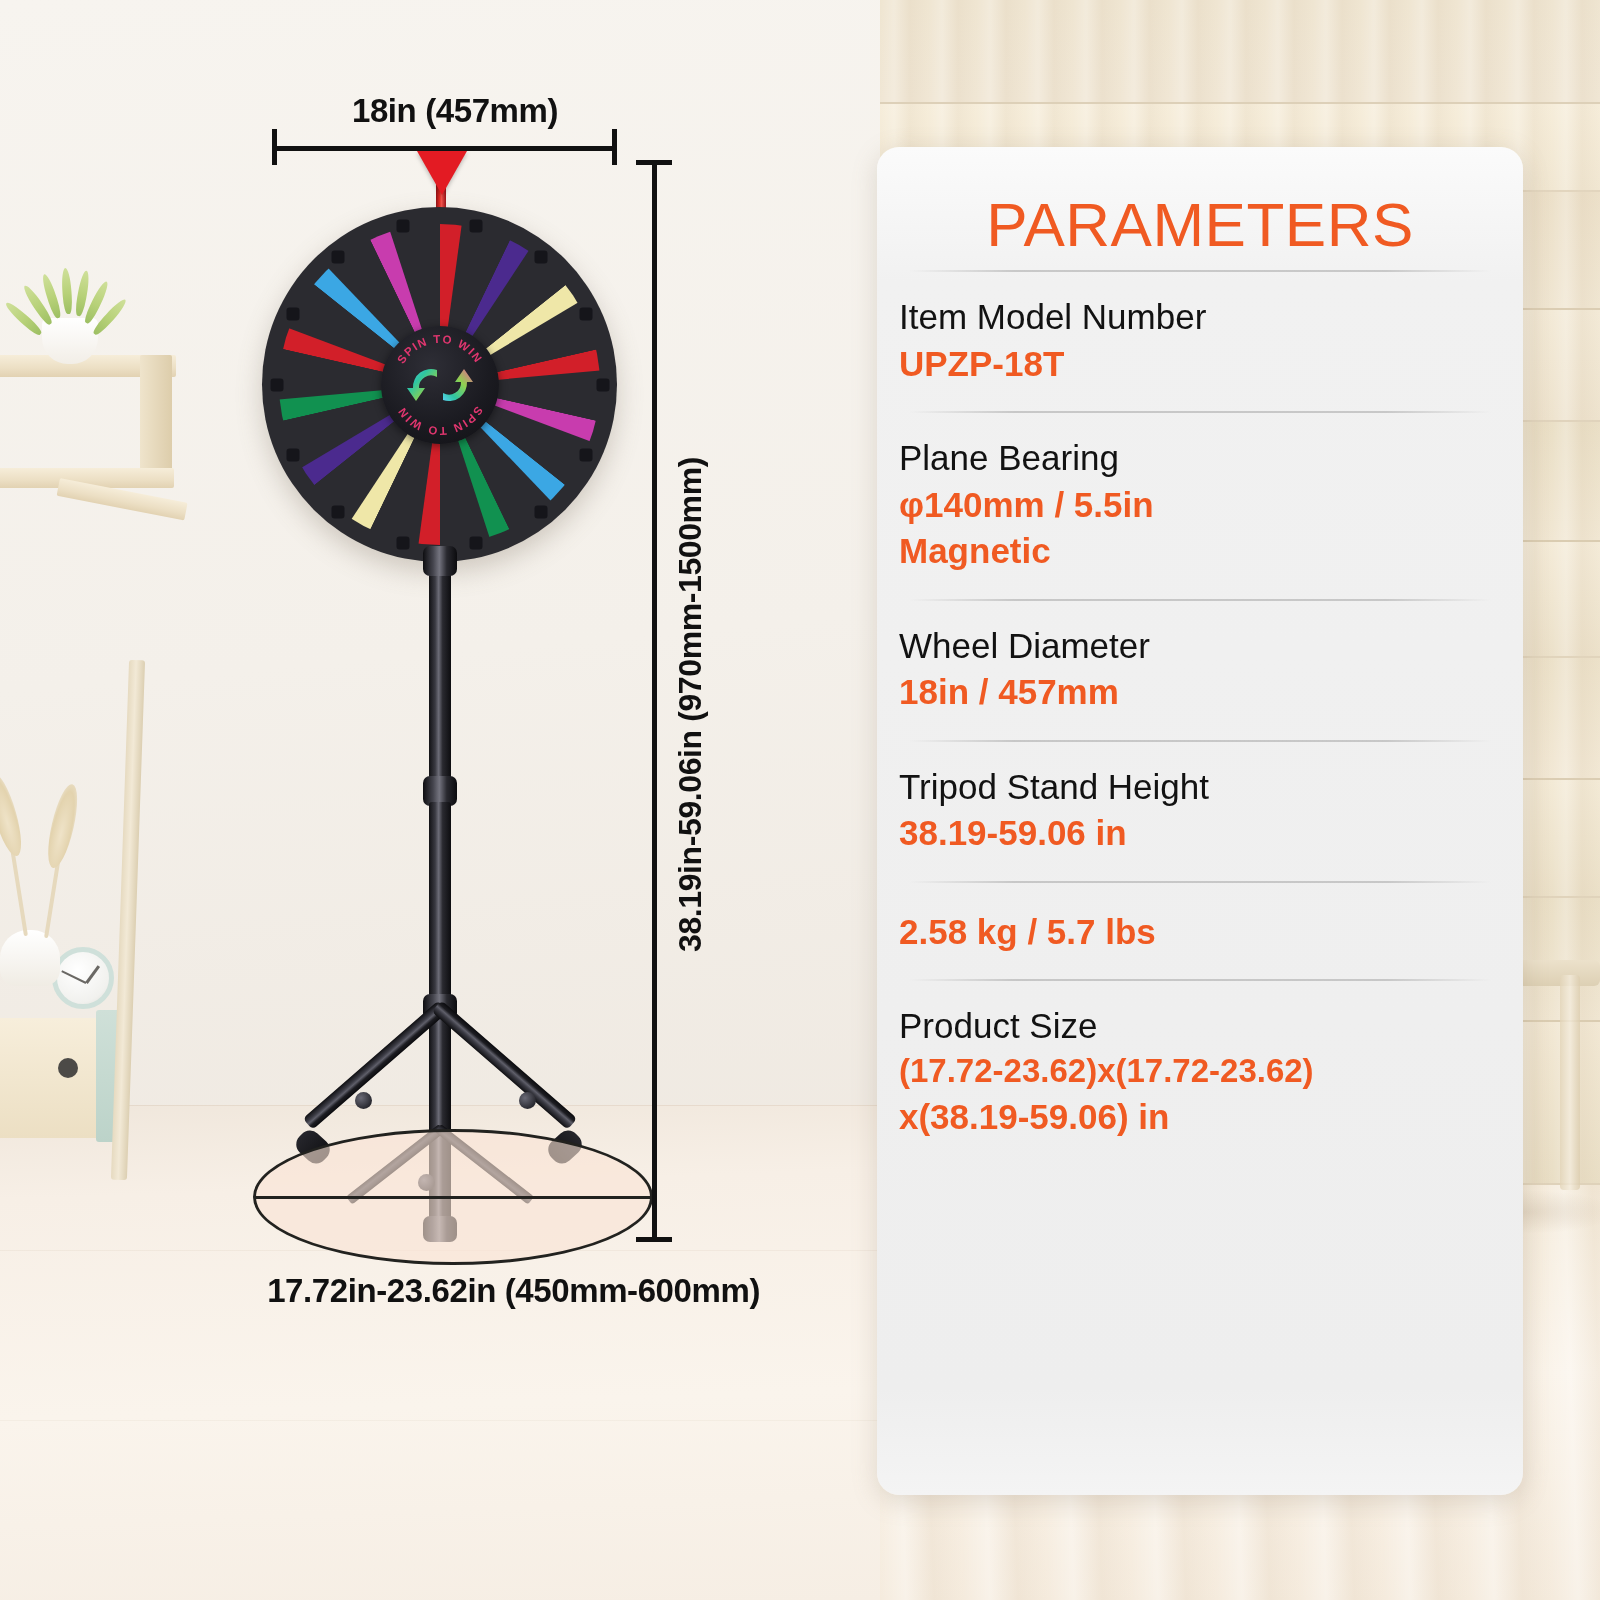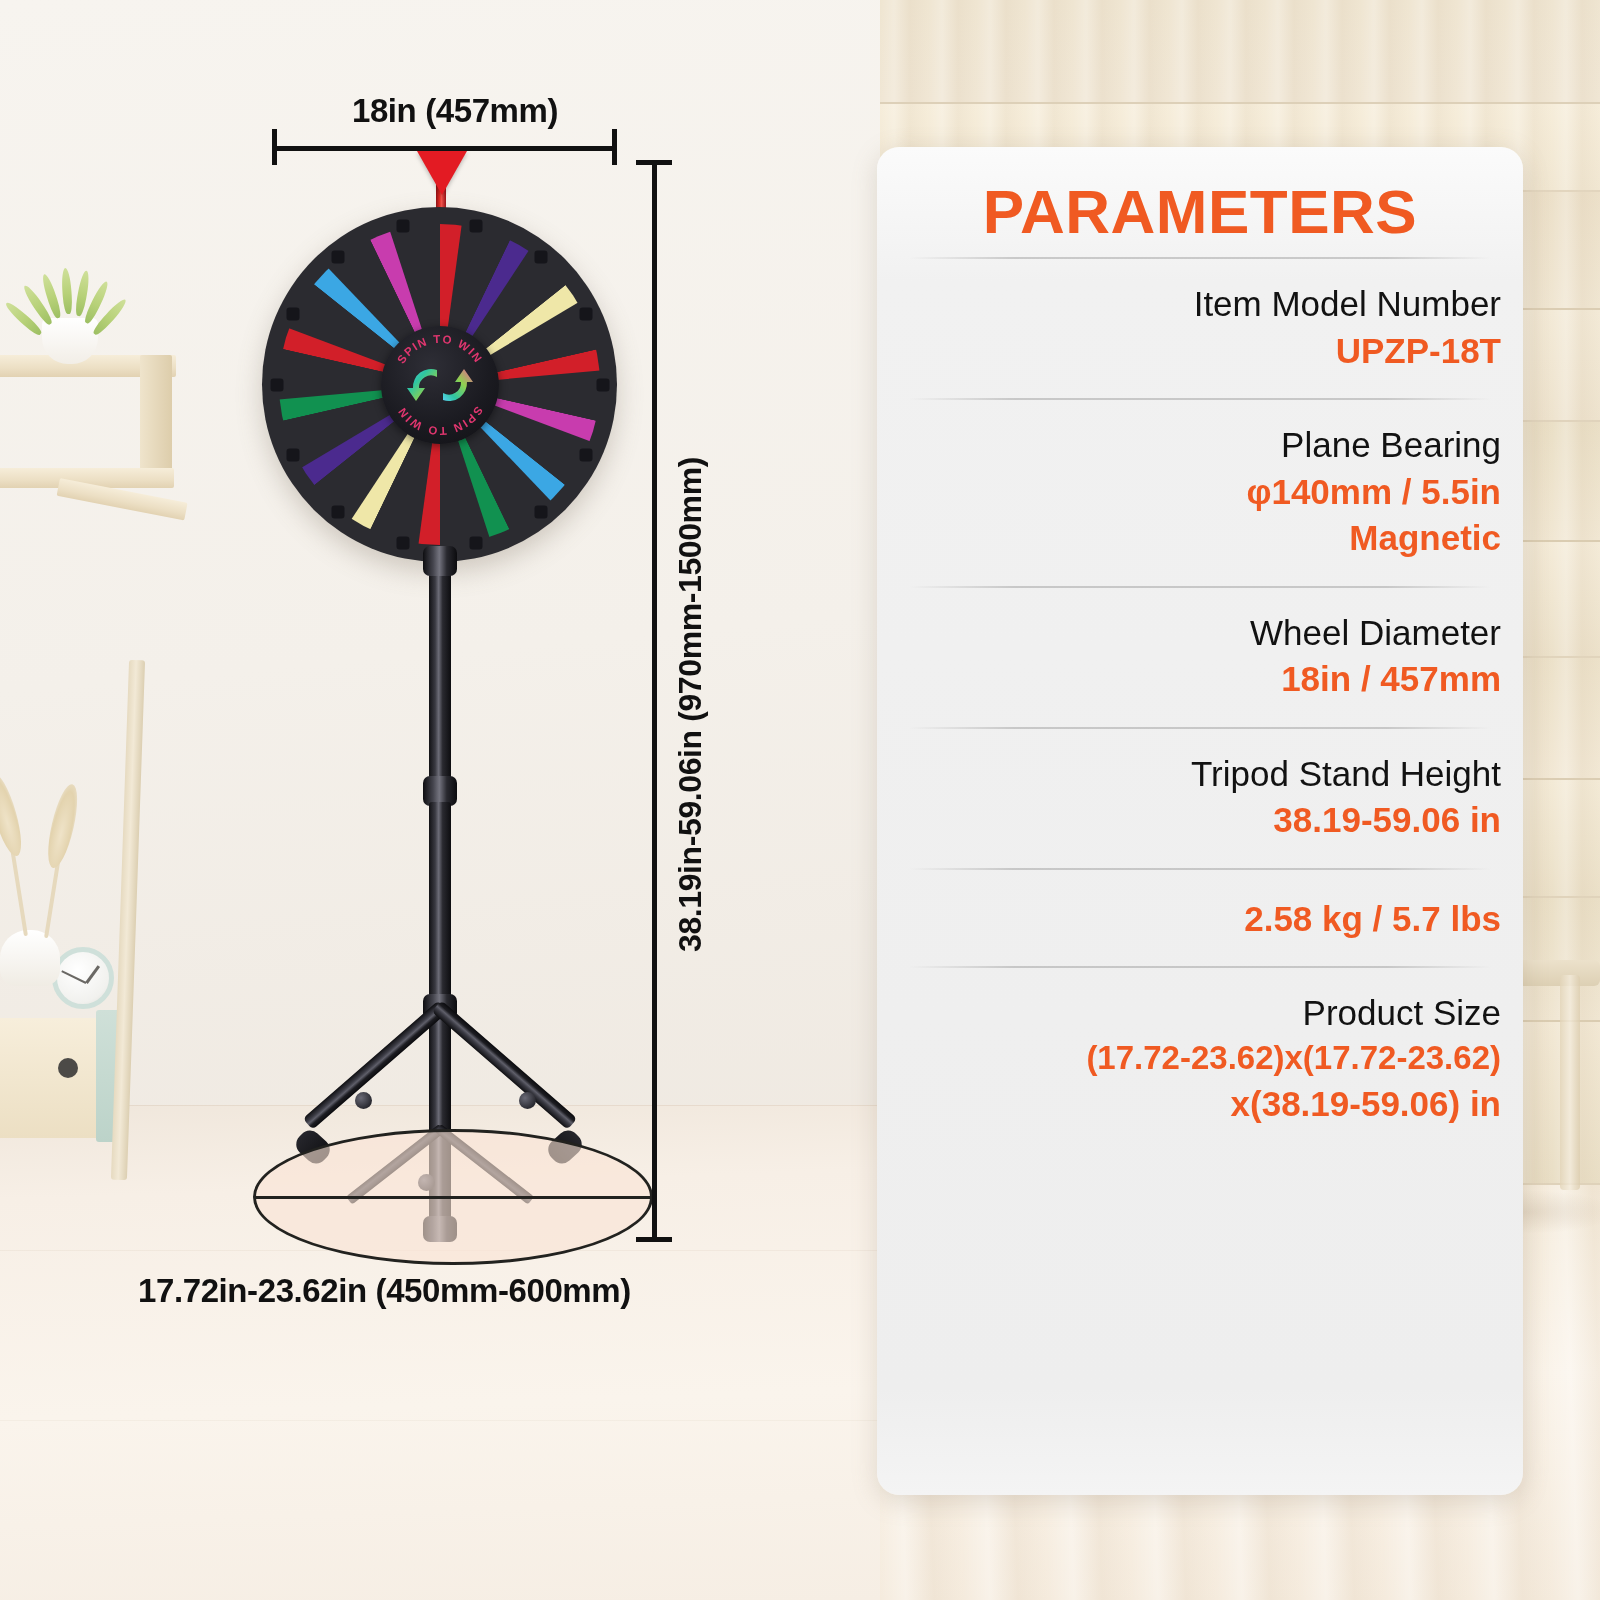--- a/index.html
+++ b/index.html
@@ -225,21 +225,21 @@
   #dim-top-capR{ left:612px; top:129px; width:5px; height:36px; }
 
   #dim-right-line{ left:652px; top:160px; width:5px; height:1082px; }
   #dim-right-capT{ left:636px; top:160px; width:36px; height:5px; }
   #dim-right-capB{ left:636px; top:1237px; width:36px; height:5px; }
   #dim-right-label{
     left:390px; top:686px; width:600px; text-align:center; font-size:32px;
     transform:rotate(-90deg); transform-origin:50% 50%;
   }
 
-  #dim-bottom-label{ left:138px; top:1272px; width:630px; text-align:left; font-size:33px; }
+  #dim-bottom-label{ left:130px; top:1272px; width:630px; text-align:right; font-size:33px; }
 
   
   #accessories{ position:absolute; left:78px; top:1368px; display:flex; align-items:flex-start; gap:18px; }
   .acc-item{ display:flex; flex-direction:column; align-items:center; }
   .acc-box{
     border:2px solid #ef6024; border-radius:12px;
     background:rgba(255,255,255,.62);
     display:flex; align-items:center; justify-content:center;
     height:118px; position:relative; overflow:hidden;
   }
@@ -284,28 +284,28 @@
 
   
   #panel{
     position:absolute; left:877px; top:147px; width:646px; height:1348px;
     background:linear-gradient(180deg,#fbfbfb 0%,#f1f1f1 10%,#eeeeee 92%,#f4f4f4 100%);
     border-radius:22px;
     box-shadow:0 6px 26px rgba(130,112,92,.22);
     overflow:hidden;
   }
   #panel-title{
-    text-align:center; color:#f05a22; font-weight:700;
+    text-align:center; color:#f05a22; font-weight:400;
     font-size:62px; letter-spacing:.5px;
-    padding-top:29px; padding-bottom:10px;
+    padding-top:42px; padding-bottom:10px;
     font-family:"Liberation Sans", sans-serif;
   }
   .param-row{
     position:relative;
-    text-align:right;
+    text-align:left;
     padding:26px 22px 26px;
   }
   .param-row::before{
     content:""; position:absolute; left:32px; right:32px; top:0; height:2px;
     background:linear-gradient(90deg,rgba(0,0,0,0) 0%,rgba(150,150,150,.45) 18%,rgba(150,150,150,.45) 82%,rgba(0,0,0,0) 100%);
   }
   .p-name{
     font-size:35px; color:#121212; line-height:1.22;
     font-family:"Liberation Sans", sans-serif;
   }

